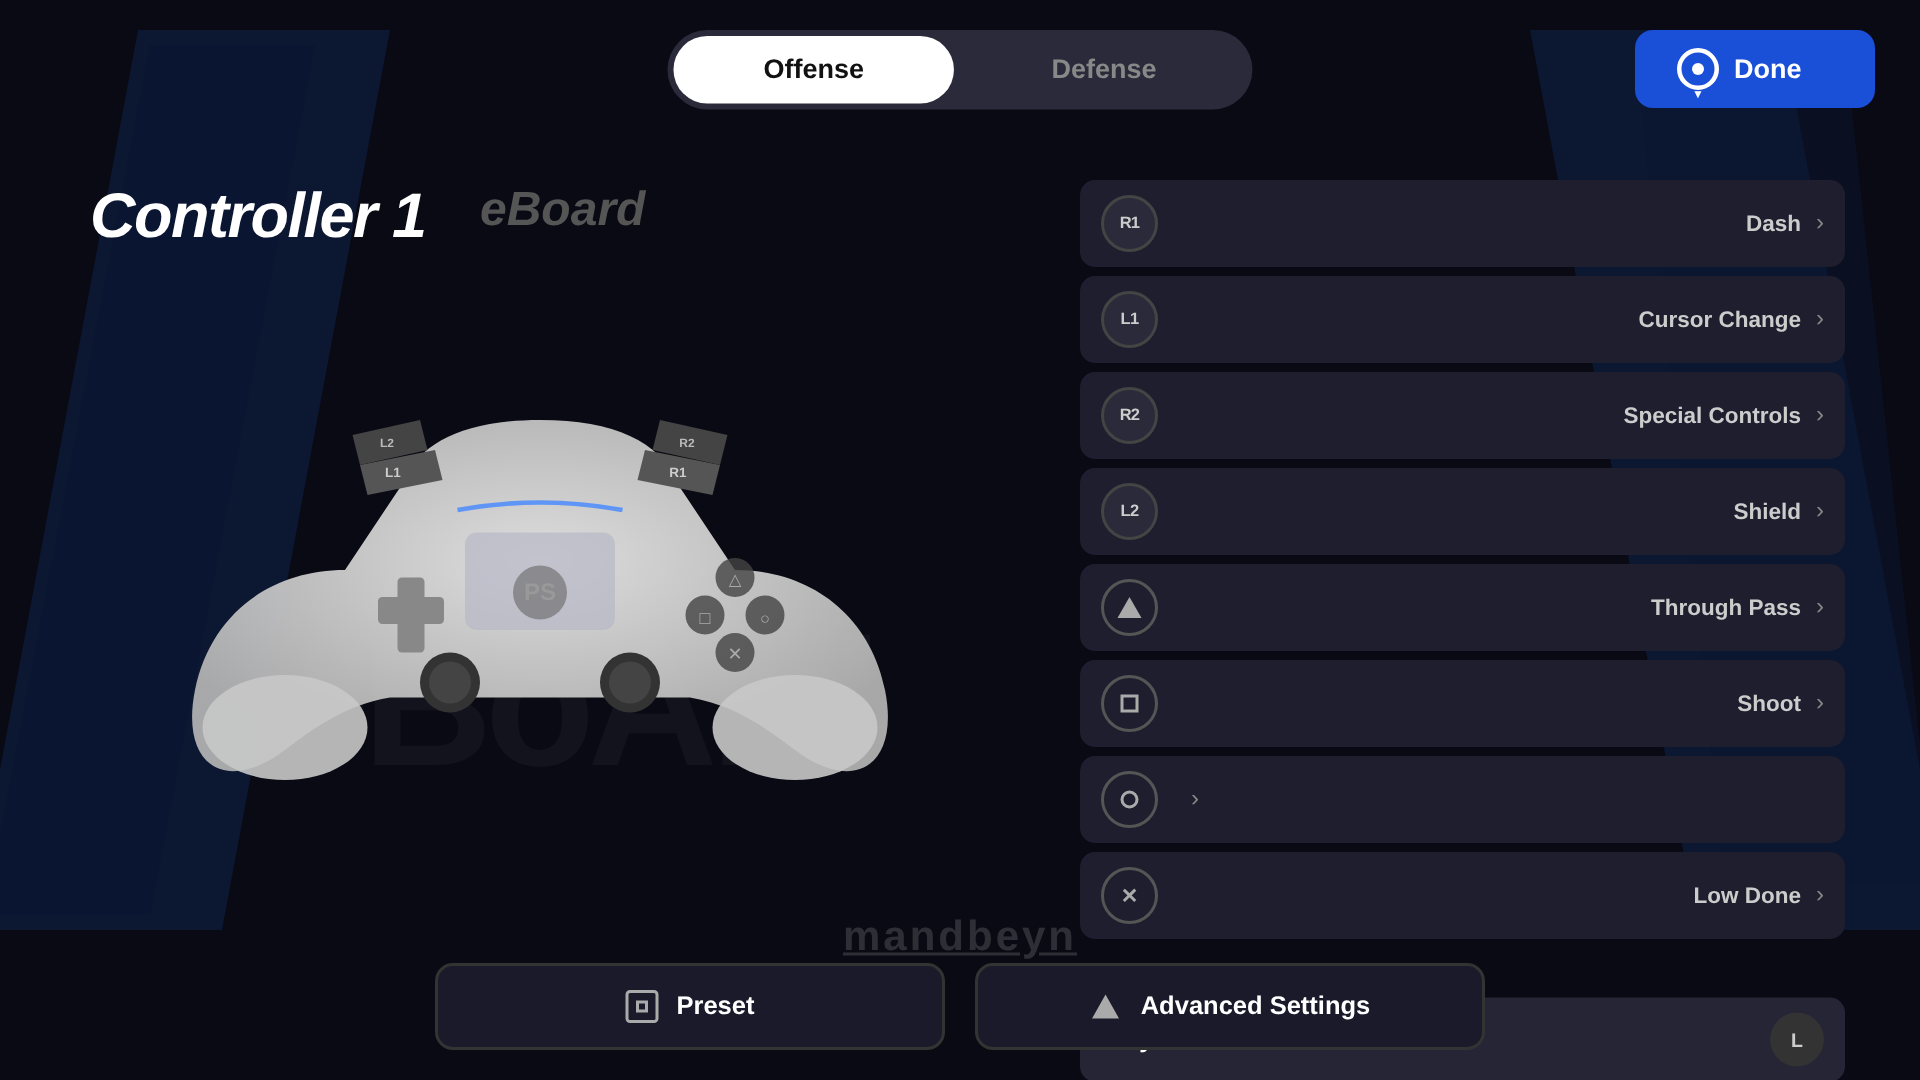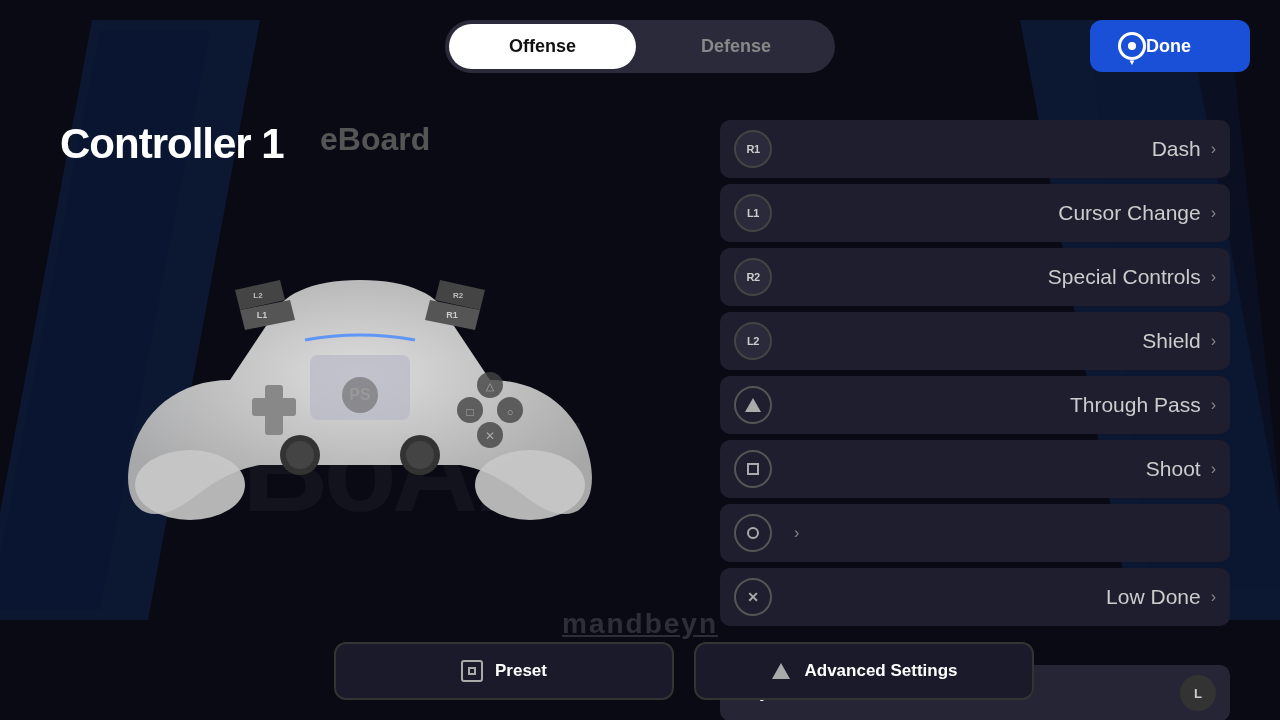--- a/index.html
+++ b/index.html
@@ -101,20 +101,21 @@
       color: #888;
     }
 
     .done-btn {
       position: absolute;
       top: 20px;
       right: 30px;
       z-index: 10;
       display: flex;
       align-items: center;
+      gap: 10px;
       background: #1a4fd8;
       border: none;
       border-radius: 12px;
       padding: 12px 28px;
       color: white;
       font-size: 18px;
       font-weight: 700;
       cursor: pointer;
       min-width: 160px;
     }
@@ -146,20 +147,21 @@
       font-size: 8px;
       color: white;
     }
 
     
     .left-section {
       position: absolute;
       left: 60px;
       top: 120px;
       z-index: 5;
+      font-style: italic;
     }
 
     .controller-title {
       font-size: 42px;
       font-weight: 900;
       color: white;
       letter-spacing: -1px;
     }
 
     .eboard-label {
@@ -246,23 +248,23 @@
     }
 
     .btn-badge.circle-btn {
       background: transparent;
       border: 2px solid #555;
     }
 
     .control-label {
       flex: 1;
       text-align: right;
-      font-size: 21px;
+      font-size: 15px;
       color: #ccc;
-      font-weight: 400;
+      font-weight: 700;
     }
 
     .chevron-right {
       margin-left: 10px;
       color: #888;
       font-size: 16px;
     }
 
     
     .triangle-icon {
@@ -335,21 +337,20 @@
     
     .bottom-bar {
       position: absolute;
       bottom: 20px;
       left: 50%;
       transform: translateX(-50%);
       display: flex;
       gap: 20px;
       z-index: 10;
       width: 700px;
-      margin-left: 44px;
     }
 
     .bottom-btn {
       flex: 1;
       display: flex;
       align-items: center;
       justify-content: center;
       gap: 12px;
       background: #1a1a2a;
       border: 2px solid #333;

